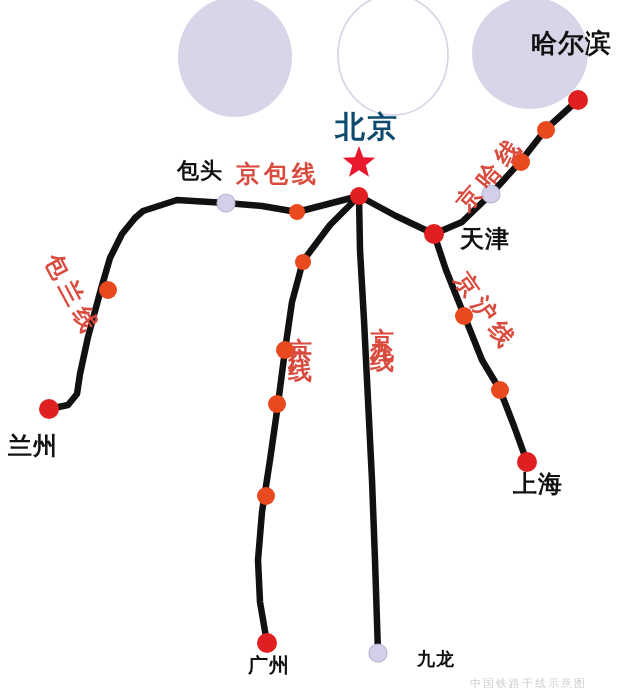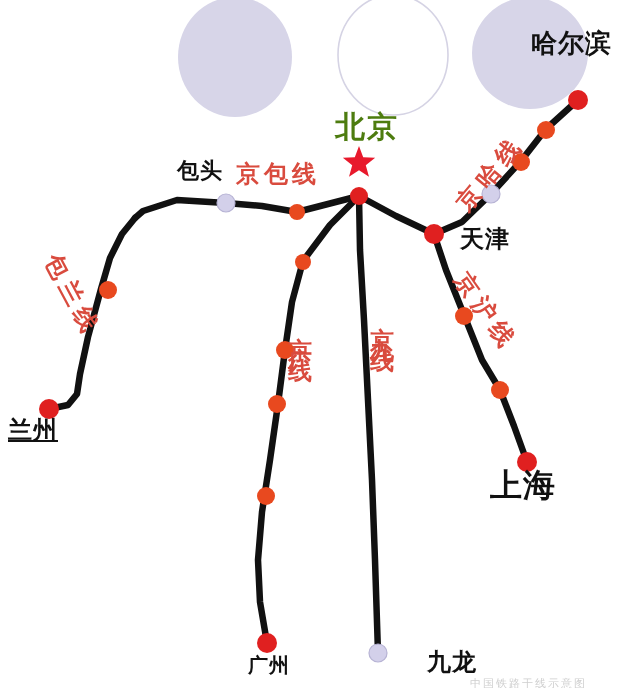--- a/index.html
+++ b/index.html
@@ -29,21 +29,21 @@
     white-space: nowrap;
     line-height: 1.0;
     user-select: none;
   }
   .city-label {
     color: #111111;
     font-weight: 700;
     letter-spacing: 1px;
   }
   .capital-label {
-    color: #4d7c0f;
+    color: #0c4a6e;
     font-weight: 700;
     letter-spacing: 2px;
   }
   .line-label {
     color: #d94b3e;
     font-weight: 700;
   }
   .line-label.vertical {
     writing-mode: vertical-rl;
     text-orientation: upright;
@@ -101,24 +101,24 @@
         <circle cx="359" cy="196" r="9" fill="#e02020" stroke="none" stroke-width="0"></circle>
       </g>
     <g id="star-layer">
         <polygon points="359.00,146.00 363.20,157.22 375.17,157.75 365.79,165.21 368.99,176.75 359.00,170.14 349.01,176.75 352.21,165.21 342.83,157.75 354.80,157.22" fill="#e8192c"></polygon>
       </g>
   </svg>
 
   <div id="label-layer">
       <div class="label capital-label" style="left: 335px; top: 112px; font-size: 30px;">北京</div>
       <div class="label city-label" style="left: 177px; top: 160px; font-size: 22px;">包头</div>
-      <div class="label city-label" style="left: 8px; top: 418px; font-size: 24px; text-decoration: underline;">兰州</div>
+      <div class="label city-label" style="left: 8px; top: 434px; font-size: 24px;">兰州</div>
       <div class="label city-label" style="left: 248px; top: 655px; font-size: 20px;">广州</div>
-      <div class="label city-label" style="left: 427px; top: 650px; font-size: 24px;">九龙</div>
-      <div class="label city-label" style="left: 490px; top: 472px; font-size: 32px; font-family: Liberation Mono, monospace;">上海</div>
+      <div class="label city-label" style="left: 417px; top: 650px; font-size: 18px;">九龙</div>
+      <div class="label city-label" style="left: 513px; top: 472px; font-size: 24px;">上海</div>
       <div class="label city-label" style="left: 460px; top: 227px; font-size: 24px;">天津</div>
       <div class="label city-label" style="left: 531px; top: 30px; font-size: 26px;">哈尔滨</div>
       <div class="label line-label" style="left: 236px; top: 162px; font-size: 24px; letter-spacing: 4px; font-family: Liberation Serif, serif;">京包线</div>
       <div class="label line-label diag" style="left: 62px; top: 250px; font-size: 24px; transform: rotate(62deg); letter-spacing: 6px;">包兰线</div>
       <div class="label line-label vertical" style="left: 288px; top: 318px; font-size: 24px;">京广线</div>
       <div class="label line-label vertical" style="left: 370px; top: 308px; font-size: 24px;">京九线</div>
       <div class="label line-label diag" style="left: 452px; top: 200px; font-size: 24px; transform: rotate(-50deg); letter-spacing: 6px;">京哈线</div>
       <div class="label line-label diag" style="left: 470px; top: 268px; font-size: 24px; transform: rotate(55deg); letter-spacing: 6px;">京沪线</div>
     </div>
 

